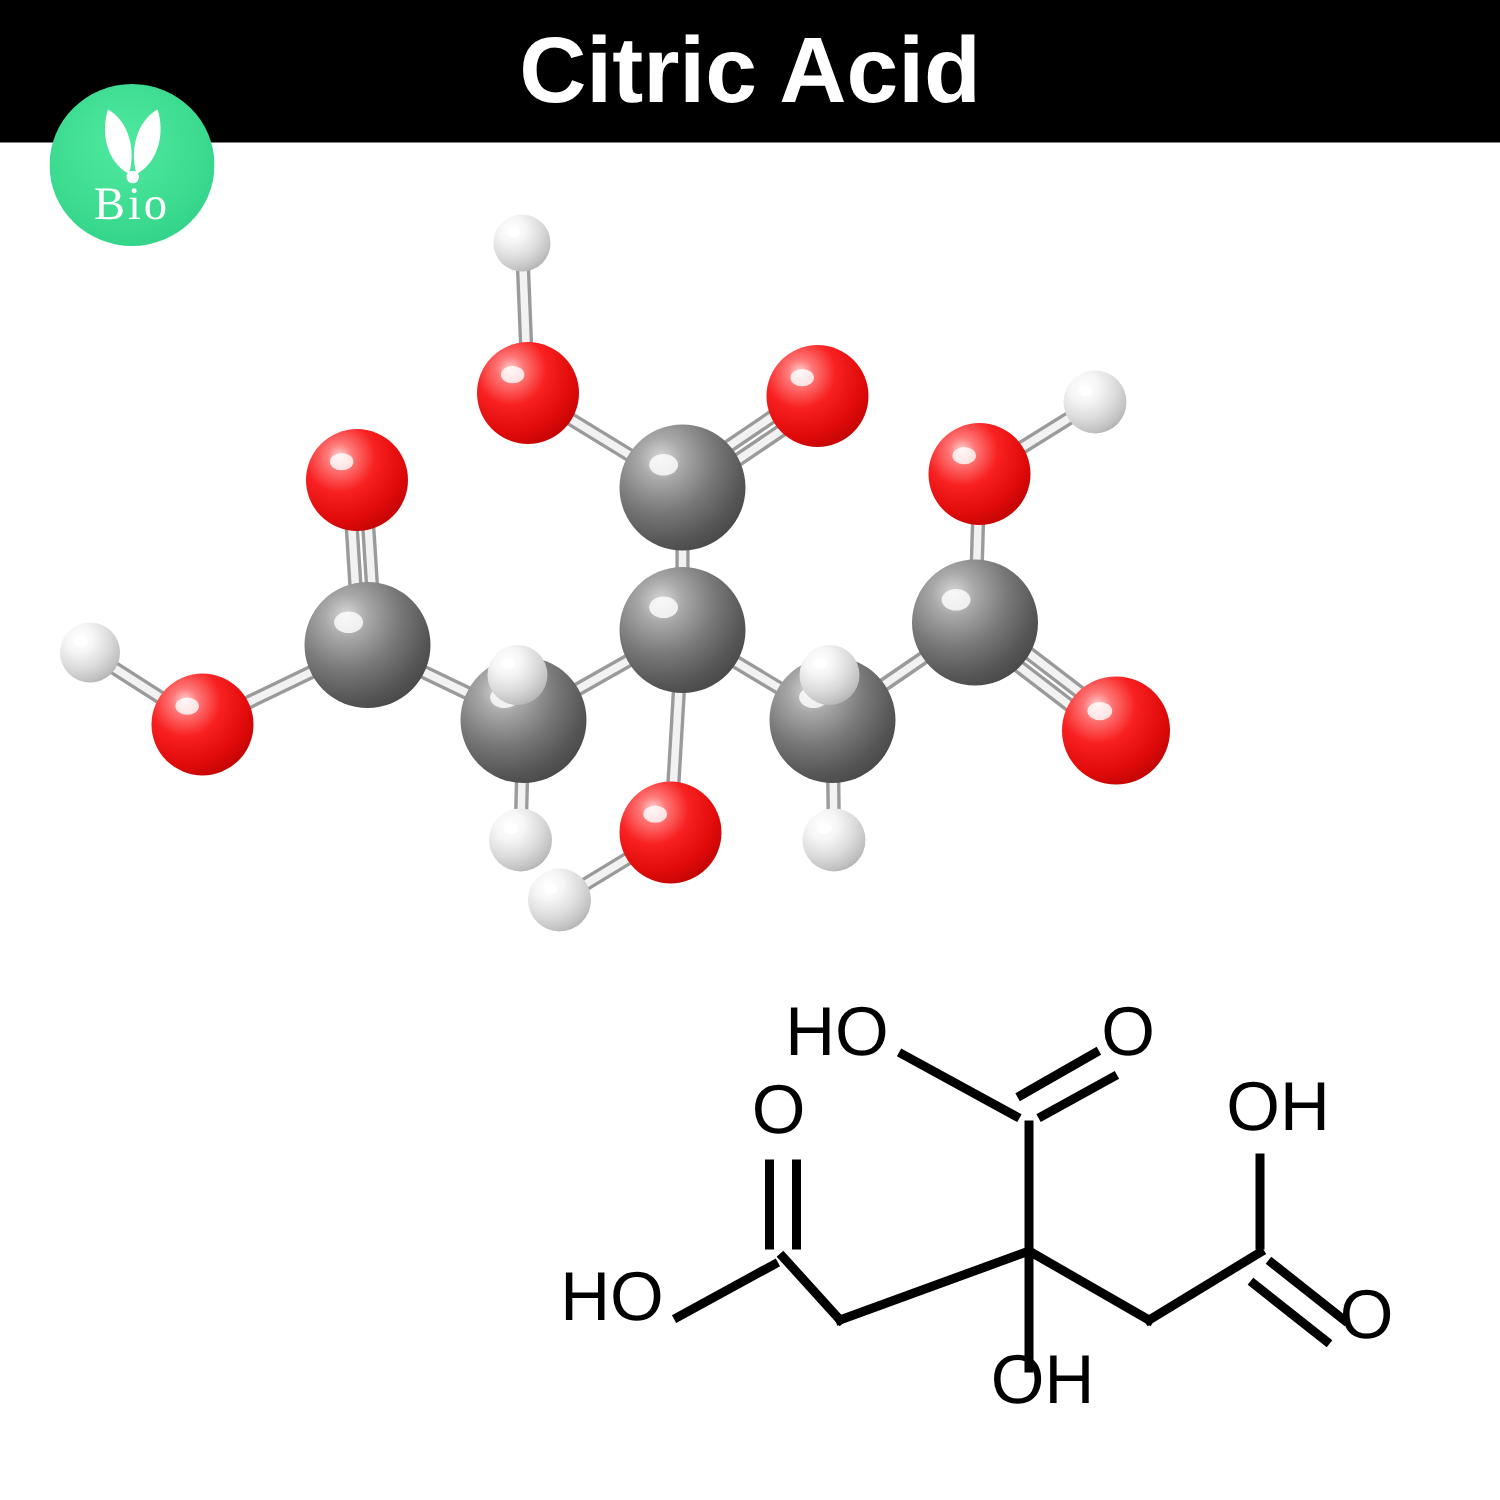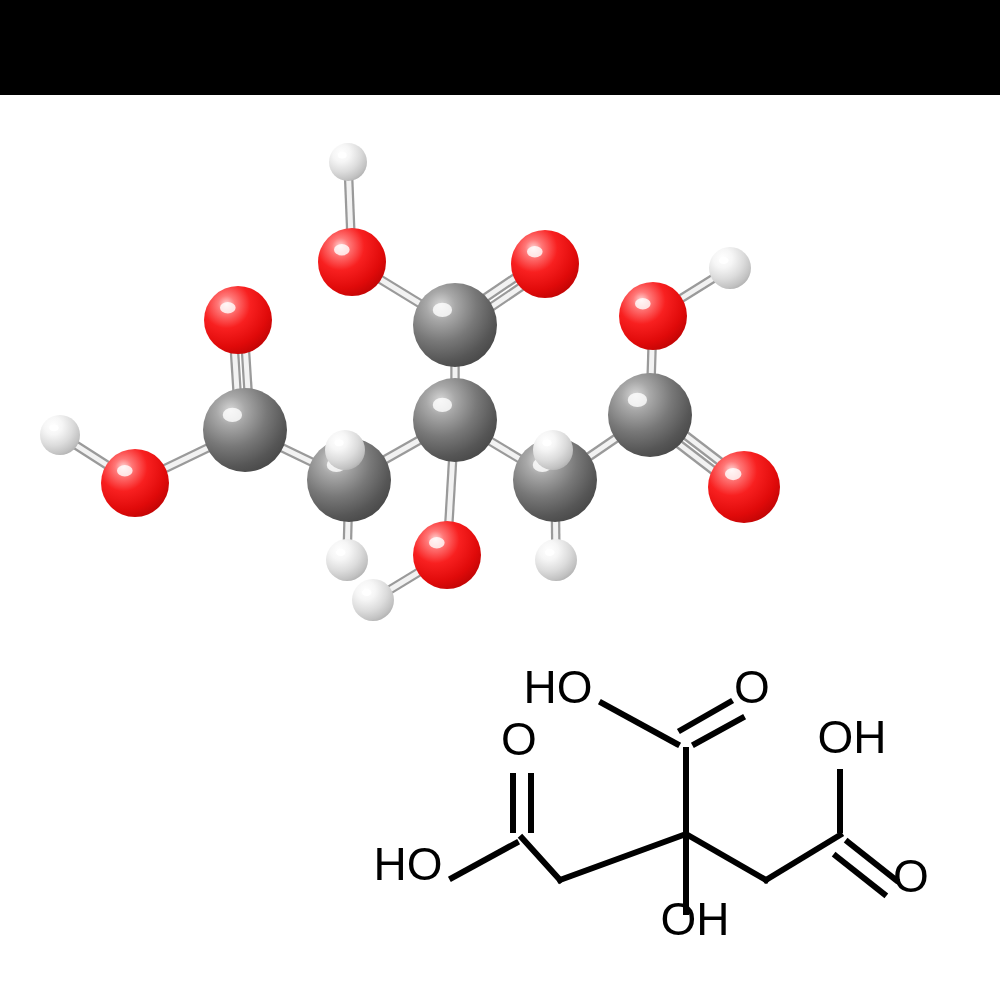--- a/index.html
+++ b/index.html
@@ -38,21 +38,41 @@
   
   .mol3d{position:absolute;left:0;top:95px;width:1000px;height:580px;}
   .mol2d{position:absolute;left:370px;top:640px;width:620px;height:350px;}
 </style>
 </head>
 <body>
 
 <div id="stage">
 
   <div class="header-bar"></div>
-
+  <div class="header-title">Citric Acid</div>
+
+  <div class="bio-logo">
+    <svg width="110" height="108" viewBox="0 0 110 108" xmlns="http://www.w3.org/2000/svg">
+      <defs>
+        <radialGradient id="logoGrad" cx="45%" cy="38%" r="72%">
+          <stop offset="0%" stop-color="#4fe9a0"></stop>
+          <stop offset="60%" stop-color="#3ddc91"></stop>
+          <stop offset="100%" stop-color="#2fd087"></stop>
+        </radialGradient>
+      </defs>
+      <ellipse cx="55" cy="54" rx="55" ry="54" fill="url(#logoGrad)"></ellipse>
+
+      <g fill="#ffffff">
+        <path d="M53 60 C38 52 34 32 39 17 C52 24 58 43 53 60 Z"></path>
+        <path d="M58 60 C73 52 77 32 72 17 C59 24 53 43 58 60 Z"></path>
+        <circle cx="55.5" cy="62" r="4.2"></circle>
+      </g>
+      <text x="55" y="90" text-anchor="middle" font-family="Liberation Serif, serif" font-size="31" font-weight="normal" fill="#ffffff" letter-spacing="2">Bio</text>
+    </svg>
+  </div>
 
   <div class="mol3d">
     <svg id="svg3d" width="1000" height="580" viewBox="0 0 1000 580" xmlns="http://www.w3.org/2000/svg">
       <defs>
         <radialGradient id="gradC" cx="33%" cy="27%" r="78%">
           <stop offset="0%" stop-color="#d8d8d8"></stop>
           <stop offset="22%" stop-color="#a8a8a8"></stop>
           <stop offset="55%" stop-color="#787878"></stop>
           <stop offset="85%" stop-color="#565656"></stop>
           <stop offset="100%" stop-color="#4a4a4a"></stop>

